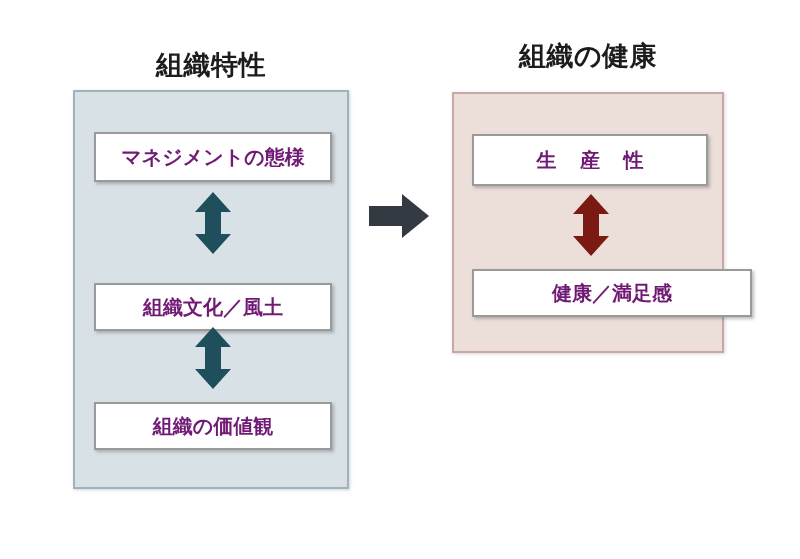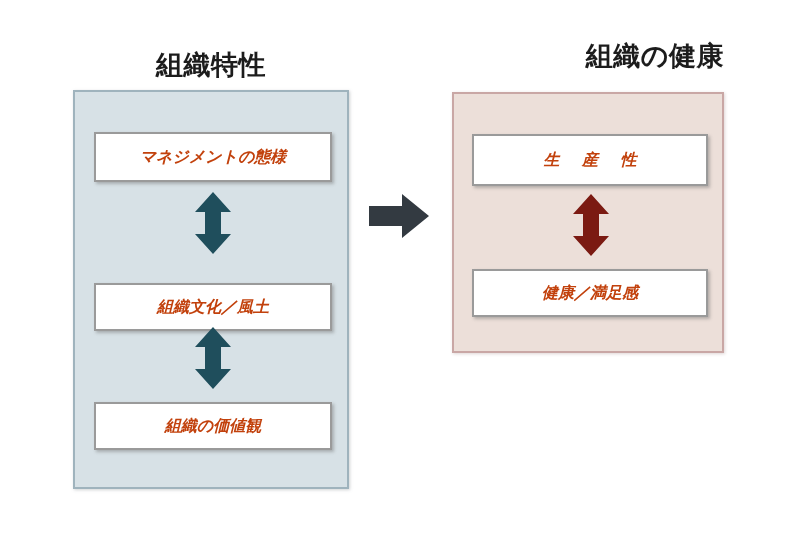--- a/index.html
+++ b/index.html
@@ -28,21 +28,21 @@
   .panel-title {
     position: absolute;
     text-align: center;
     font-size: 27px;
     font-weight: 700;
     letter-spacing: 0.5px;
     color: #1c1c1c;
     white-space: nowrap;
   }
   #title-left  { left: 73px;  top: 38px; width: 276px; margin-top: 9px; }
-  #title-right { left: 452px; top: 38px; width: 272px; text-align: right; }
+  #title-right { left: 452px; top: 38px; width: 272px; }
 
   
   .panel {
     position: absolute;
     box-sizing: border-box;
   }
   #panel-left {
     left: 73px;
     top: 90px;
     width: 276px;
@@ -66,37 +66,36 @@
     position: absolute;
     box-sizing: border-box;
     background: #ffffff;
     border: 2px solid #9a9a9a;
     display: flex;
     align-items: center;
     justify-content: center;
     box-shadow: 2px 2px 3px rgba(110,110,110,0.45);
   }
   .node-label {
-    font-size: 16px;
+    font-size: 20px;
     font-weight: 600;
-    color: #c2410c;
+    color: #701a75;
     white-space: nowrap;
     line-height: 1;
-    font-style: italic;
   }
   .node-label.spaced { letter-spacing: 9px; text-indent: 9px; }
 
   
   #box-management { left: 19px;  top: 40px;  width: 238px; height: 50px; }
   #box-culture    { left: 19px;  top: 175px; width: 238px; height: 48px; margin-top: 16px; }
   #box-values     { left: 19px;  top: 310px; width: 238px; height: 48px; text-align: right; }
 
   
   #box-productivity { left: 18px; top: 40px;  width: 236px; height: 52px; }
-  #box-wellbeing    { left: 18px; top: 175px; width: 236px; height: 48px; }
+  #box-wellbeing    { left: 18px; top: 175px; width: 280px; height: 48px; }
 
   
   .double-arrow {
     position: absolute;
     width: 44px;
     height: 62px;
   }
   #arrow-left-top    { left: 116px; top: 100px; }
   #arrow-left-bottom { left: 116px; top: 235px; }
   #arrow-right       { left: 115px; top: 100px; }

